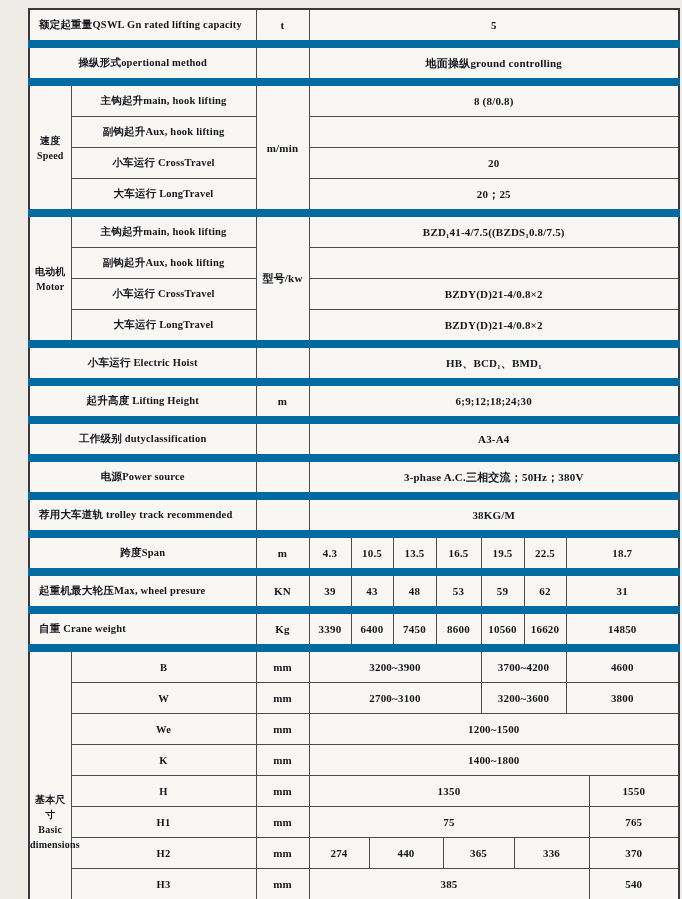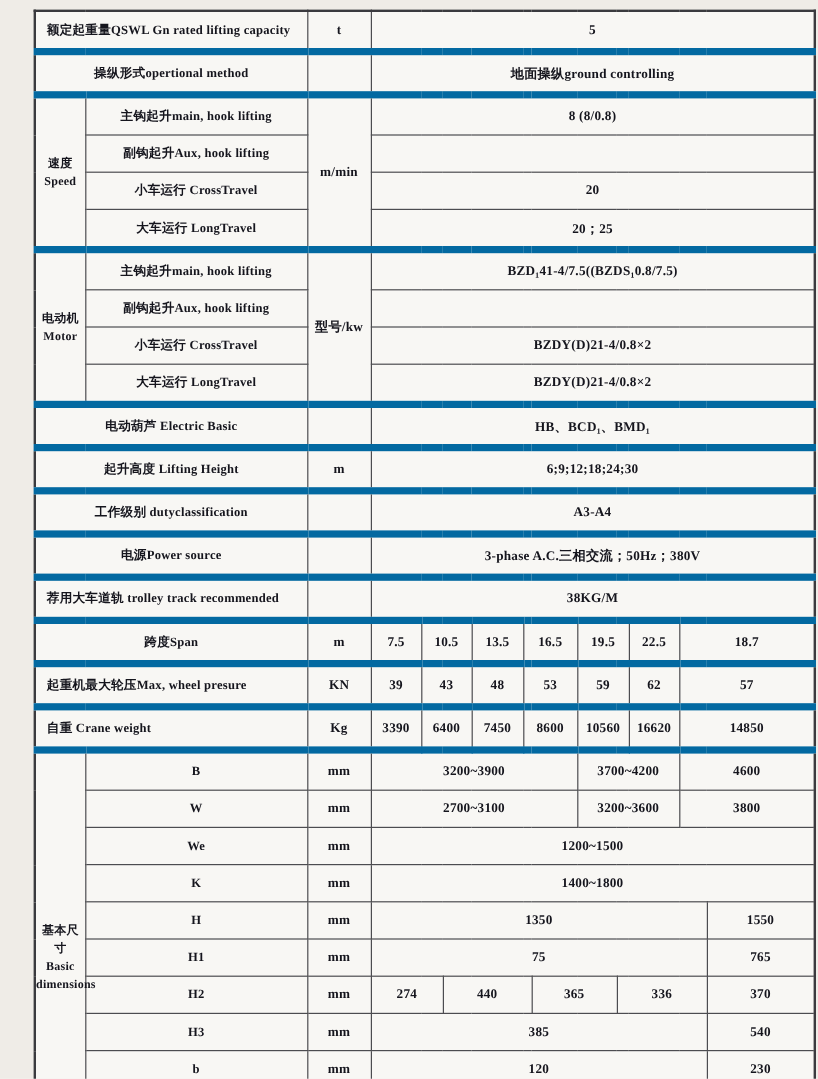--- a/index.html
+++ b/index.html
@@ -33,21 +33,21 @@
   td.label-left{font-size:10.5px;text-align:left;padding-left:9px;}
   td.unit{font-size:11px;}
   td.group{
     font-size:10px;
     white-space:pre-line;
     line-height:1.5;
     padding:0;
     text-align:center;
   }
   td.value{font-size:11px;}
-  tr.sec td{border-top:6px solid #0369a1;}
+  tr.sec td{border-top:8px solid #0369a1;}
 </style>
 </head>
 <body>
 
 <div class="page">
   <table class="spec">
     <colgroup>
       <col style="width:42px">
         <col style="width:185px">
         <col style="width:53px">
@@ -106,21 +106,21 @@
         </tr>
         <tr>
           <td class="label">小车运行 CrossTravel</td>
           <td colspan="11" class="value">BZDY(D)21-4/0.8×2</td>
         </tr>
         <tr>
           <td class="label">大车运行 LongTravel</td>
           <td colspan="11" class="value">BZDY(D)21-4/0.8×2</td>
         </tr>
         <tr class="sec">
-          <td colspan="2" class="label">电动葫芦 Electric Basic</td>
+          <td colspan="2" class="label">小车运行 Electric Hoist</td>
           <td class="unit"></td>
           <td colspan="11" class="value">HB、BCD₁、BMD₁</td>
         </tr>
         <tr class="sec">
           <td colspan="2" class="label">起升高度 Lifting Height</td>
           <td class="unit">m</td>
           <td colspan="11" class="value">6;9;12;18;24;30</td>
         </tr>
         <tr class="sec">
           <td colspan="2" class="label">工作级别 dutyclassification</td>
@@ -133,38 +133,38 @@
           <td colspan="11" class="value">3-phase A.C.三相交流；50Hz；380V</td>
         </tr>
         <tr class="sec">
           <td colspan="2" class="label-left">荐用大车道轨 trolley track recommended</td>
           <td class="unit"></td>
           <td colspan="11" class="value">38KG/M</td>
         </tr>
         <tr class="sec">
           <td colspan="2" class="label">跨度Span</td>
           <td class="unit">m</td>
-          <td colspan="1" class="value">7.5</td>
+          <td colspan="1" class="value">4.3</td>
           <td colspan="2" class="value">10.5</td>
           <td colspan="1" class="value">13.5</td>
           <td colspan="2" class="value">16.5</td>
           <td colspan="2" class="value">19.5</td>
           <td colspan="1" class="value">22.5</td>
           <td colspan="2" class="value">18.7</td>
         </tr>
         <tr class="sec">
           <td colspan="2" class="label-left">起重机最大轮压Max, wheel presure</td>
           <td class="unit">KN</td>
           <td colspan="1" class="value">39</td>
           <td colspan="2" class="value">43</td>
           <td colspan="1" class="value">48</td>
           <td colspan="2" class="value">53</td>
           <td colspan="2" class="value">59</td>
           <td colspan="1" class="value">62</td>
-          <td colspan="2" class="value">57</td>
+          <td colspan="2" class="value">31</td>
         </tr>
         <tr class="sec">
           <td colspan="2" class="label-left">自重 Crane weight</td>
           <td class="unit">Kg</td>
           <td colspan="1" class="value">3390</td>
           <td colspan="2" class="value">6400</td>
           <td colspan="1" class="value">7450</td>
           <td colspan="2" class="value">8600</td>
           <td colspan="2" class="value">10560</td>
           <td colspan="1" class="value">16620</td>

